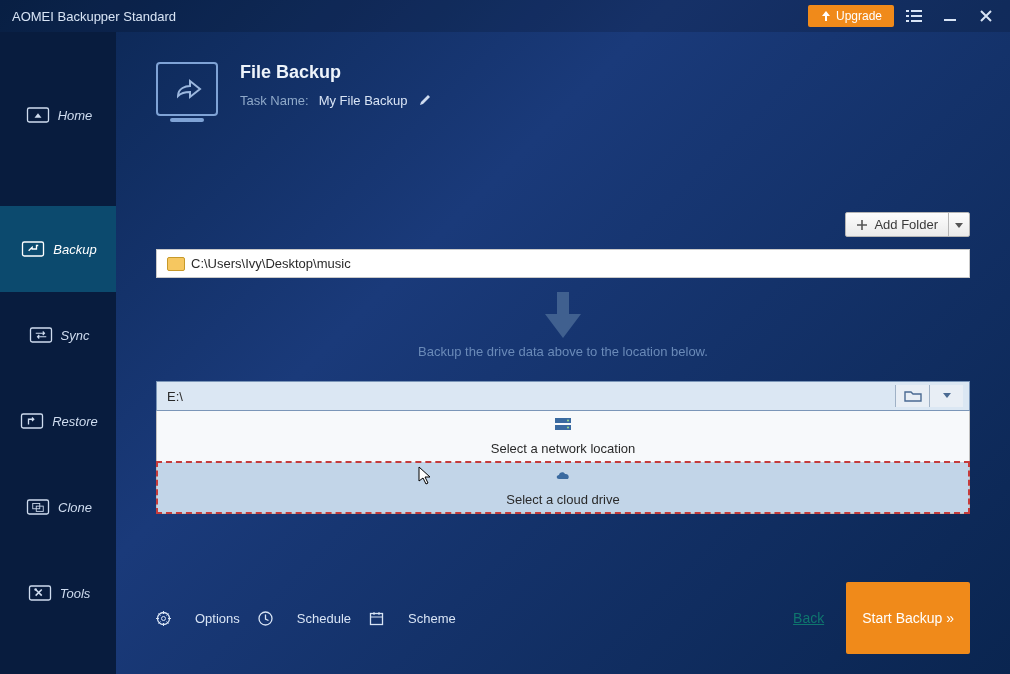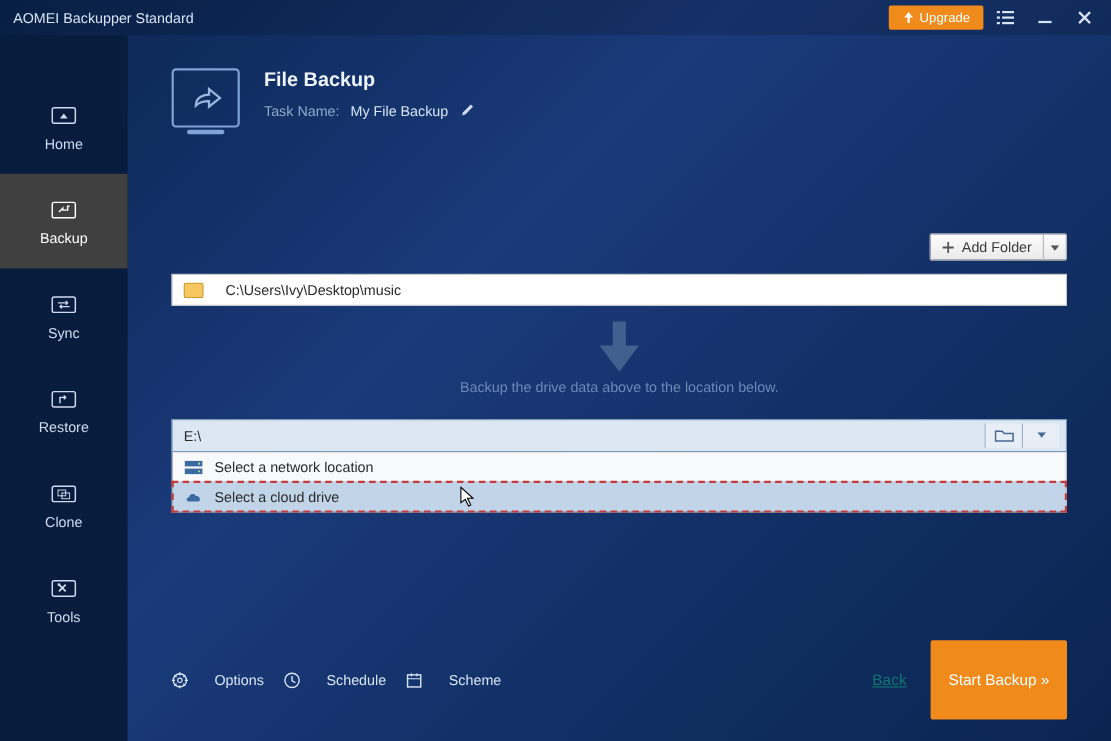--- a/index.html
+++ b/index.html
@@ -46,32 +46,34 @@
 .shell { display: flex; height: calc(674px - 32px); }
 .sidebar {
   width: 116px;
   background: #081c3e;
   display: flex;
   flex-direction: column;
   padding-top: 40px;
 }
 .sidebar-item {
   display: flex;
-  flex-direction: column;
+  flex-direction: row;
   align-items: center;
   justify-content: center;
   height: 86px;
   color: #cfdcef;
   font-size: 13px;
   cursor: pointer;
   gap: 6px;
+  font-style: italic;
 }
 .sidebar-item.active {
-  background: #404040;
+  background: #0c4a6e;
   color: #fff;
+  margin-top: 48px;
 }
 .sidebar-item svg { width: 28px; height: 24px; }
 .main {
   flex: 1;
   position: relative;
   padding: 30px 40px 0 40px;
 }
 .page-header { display: flex; gap: 22px; align-items: flex-start; }
 .header-icon {
   width: 62px; height: 54px;
@@ -95,21 +97,21 @@
   font-size:13px;
   display:flex; align-items:center;
   cursor:pointer;
 }
 .add-folder-btn .main-part{ padding:4px 10px; display:flex; align-items:center; gap:6px;}
 .add-folder-btn .dd-part{ border-left:1px solid #b5b5b5; padding:4px 6px;}
 .source-box {
   background:#fff;
   border:1px solid #c9c9c9;
   padding:6px 10px;
-  display:flex; align-items:center; gap:20px;
+  display:flex; align-items:center; gap:6px;
   color:#2a2a2a; font-size:13px;
 }
 .folder-swatch{ width:18px; height:14px; background:#f6c760; border:1px solid #c79a2a; border-radius:2px;}
 .arrow-down { display:flex; justify-content:center; margin:14px 0 6px; }
 .hint { text-align:center; color:#6a8ab8; font-size:13px; margin-bottom:22px;}
 .dest-box {
   background:#dbe7f3;
   border:1px solid #7b96b8;
   display:flex; align-items:center;
   color:#2a2a2a; font-size:13px;
@@ -126,20 +128,21 @@
   border-bottom:1px solid #c0c0c0;
 }
 .dd-row {
   background:#f7f9fb;
   color:#2a2a2a;
   font-size:13px;
   display:flex; align-items:center; gap:10px;
   padding:6px 10px;
   cursor:pointer;
   position:relative;
+  flex-direction:column;
 }
 .dd-row.highlight {
   background:#c2d5e8;
   outline:2px dashed #c53b3b;
   outline-offset:-1px;
 }
 .cursor-ptr{ position:absolute; left:260px; top:4px; }
 .footer {
   position:absolute;
   bottom:20px;

